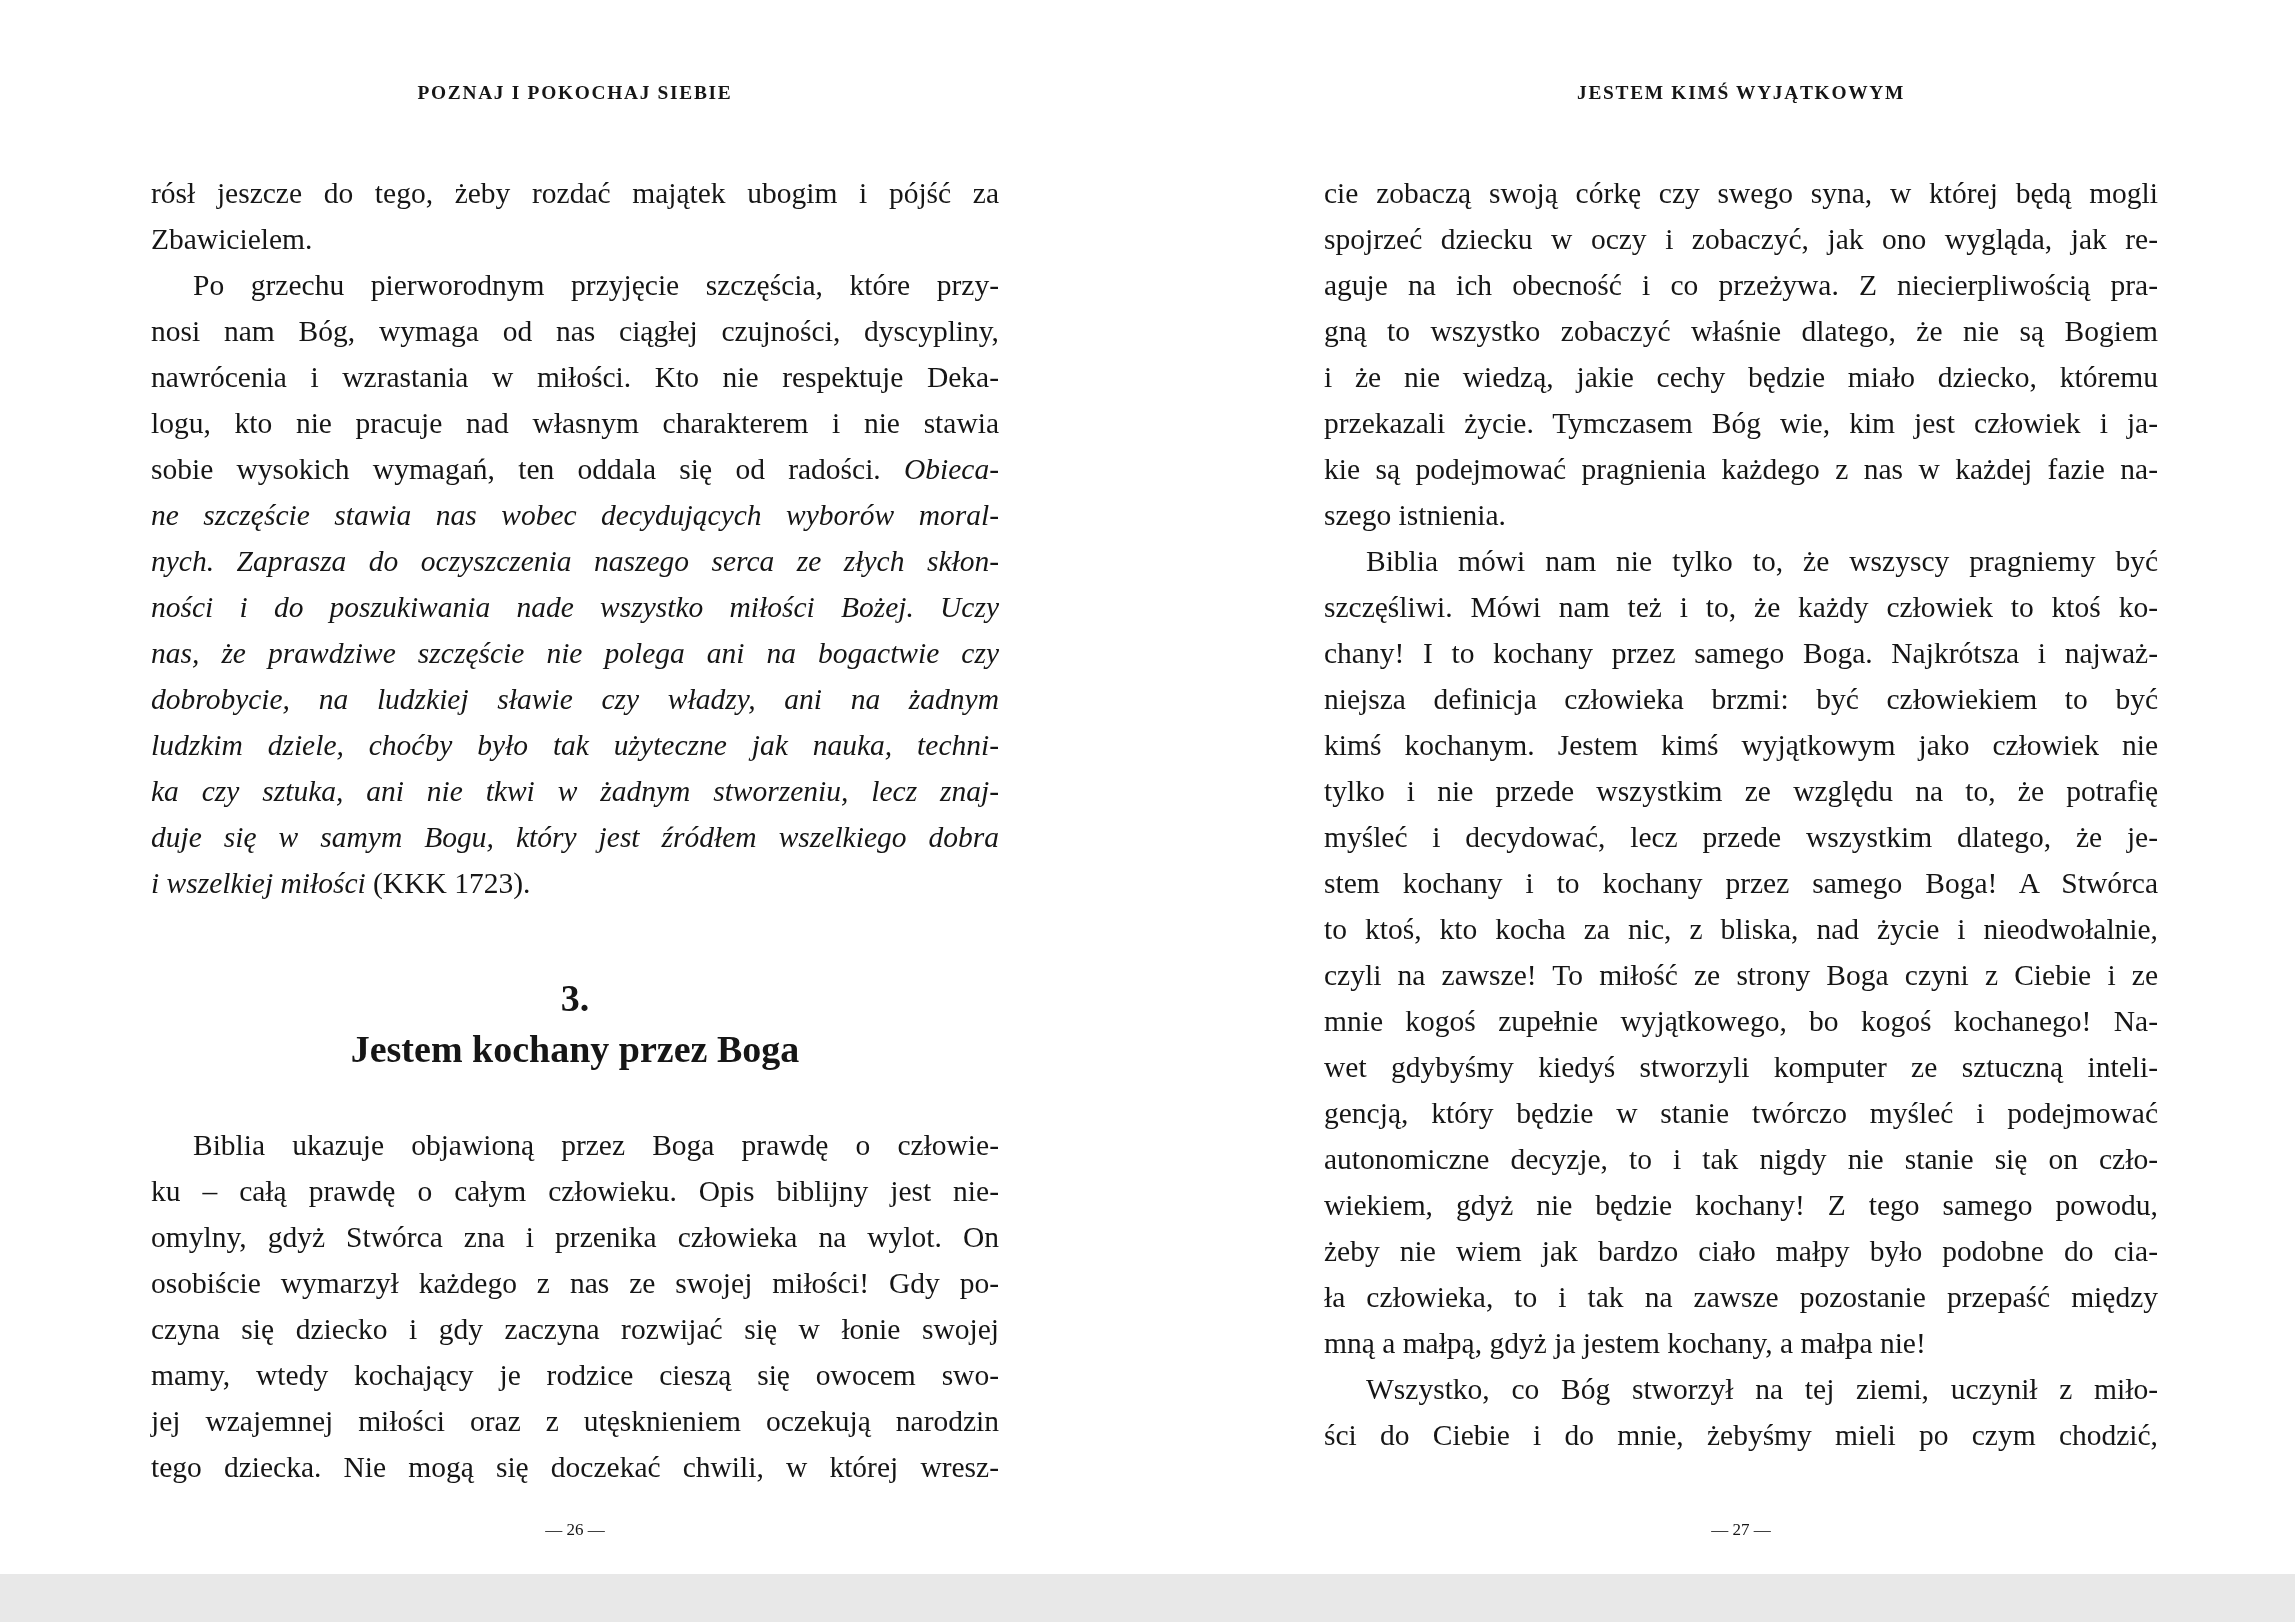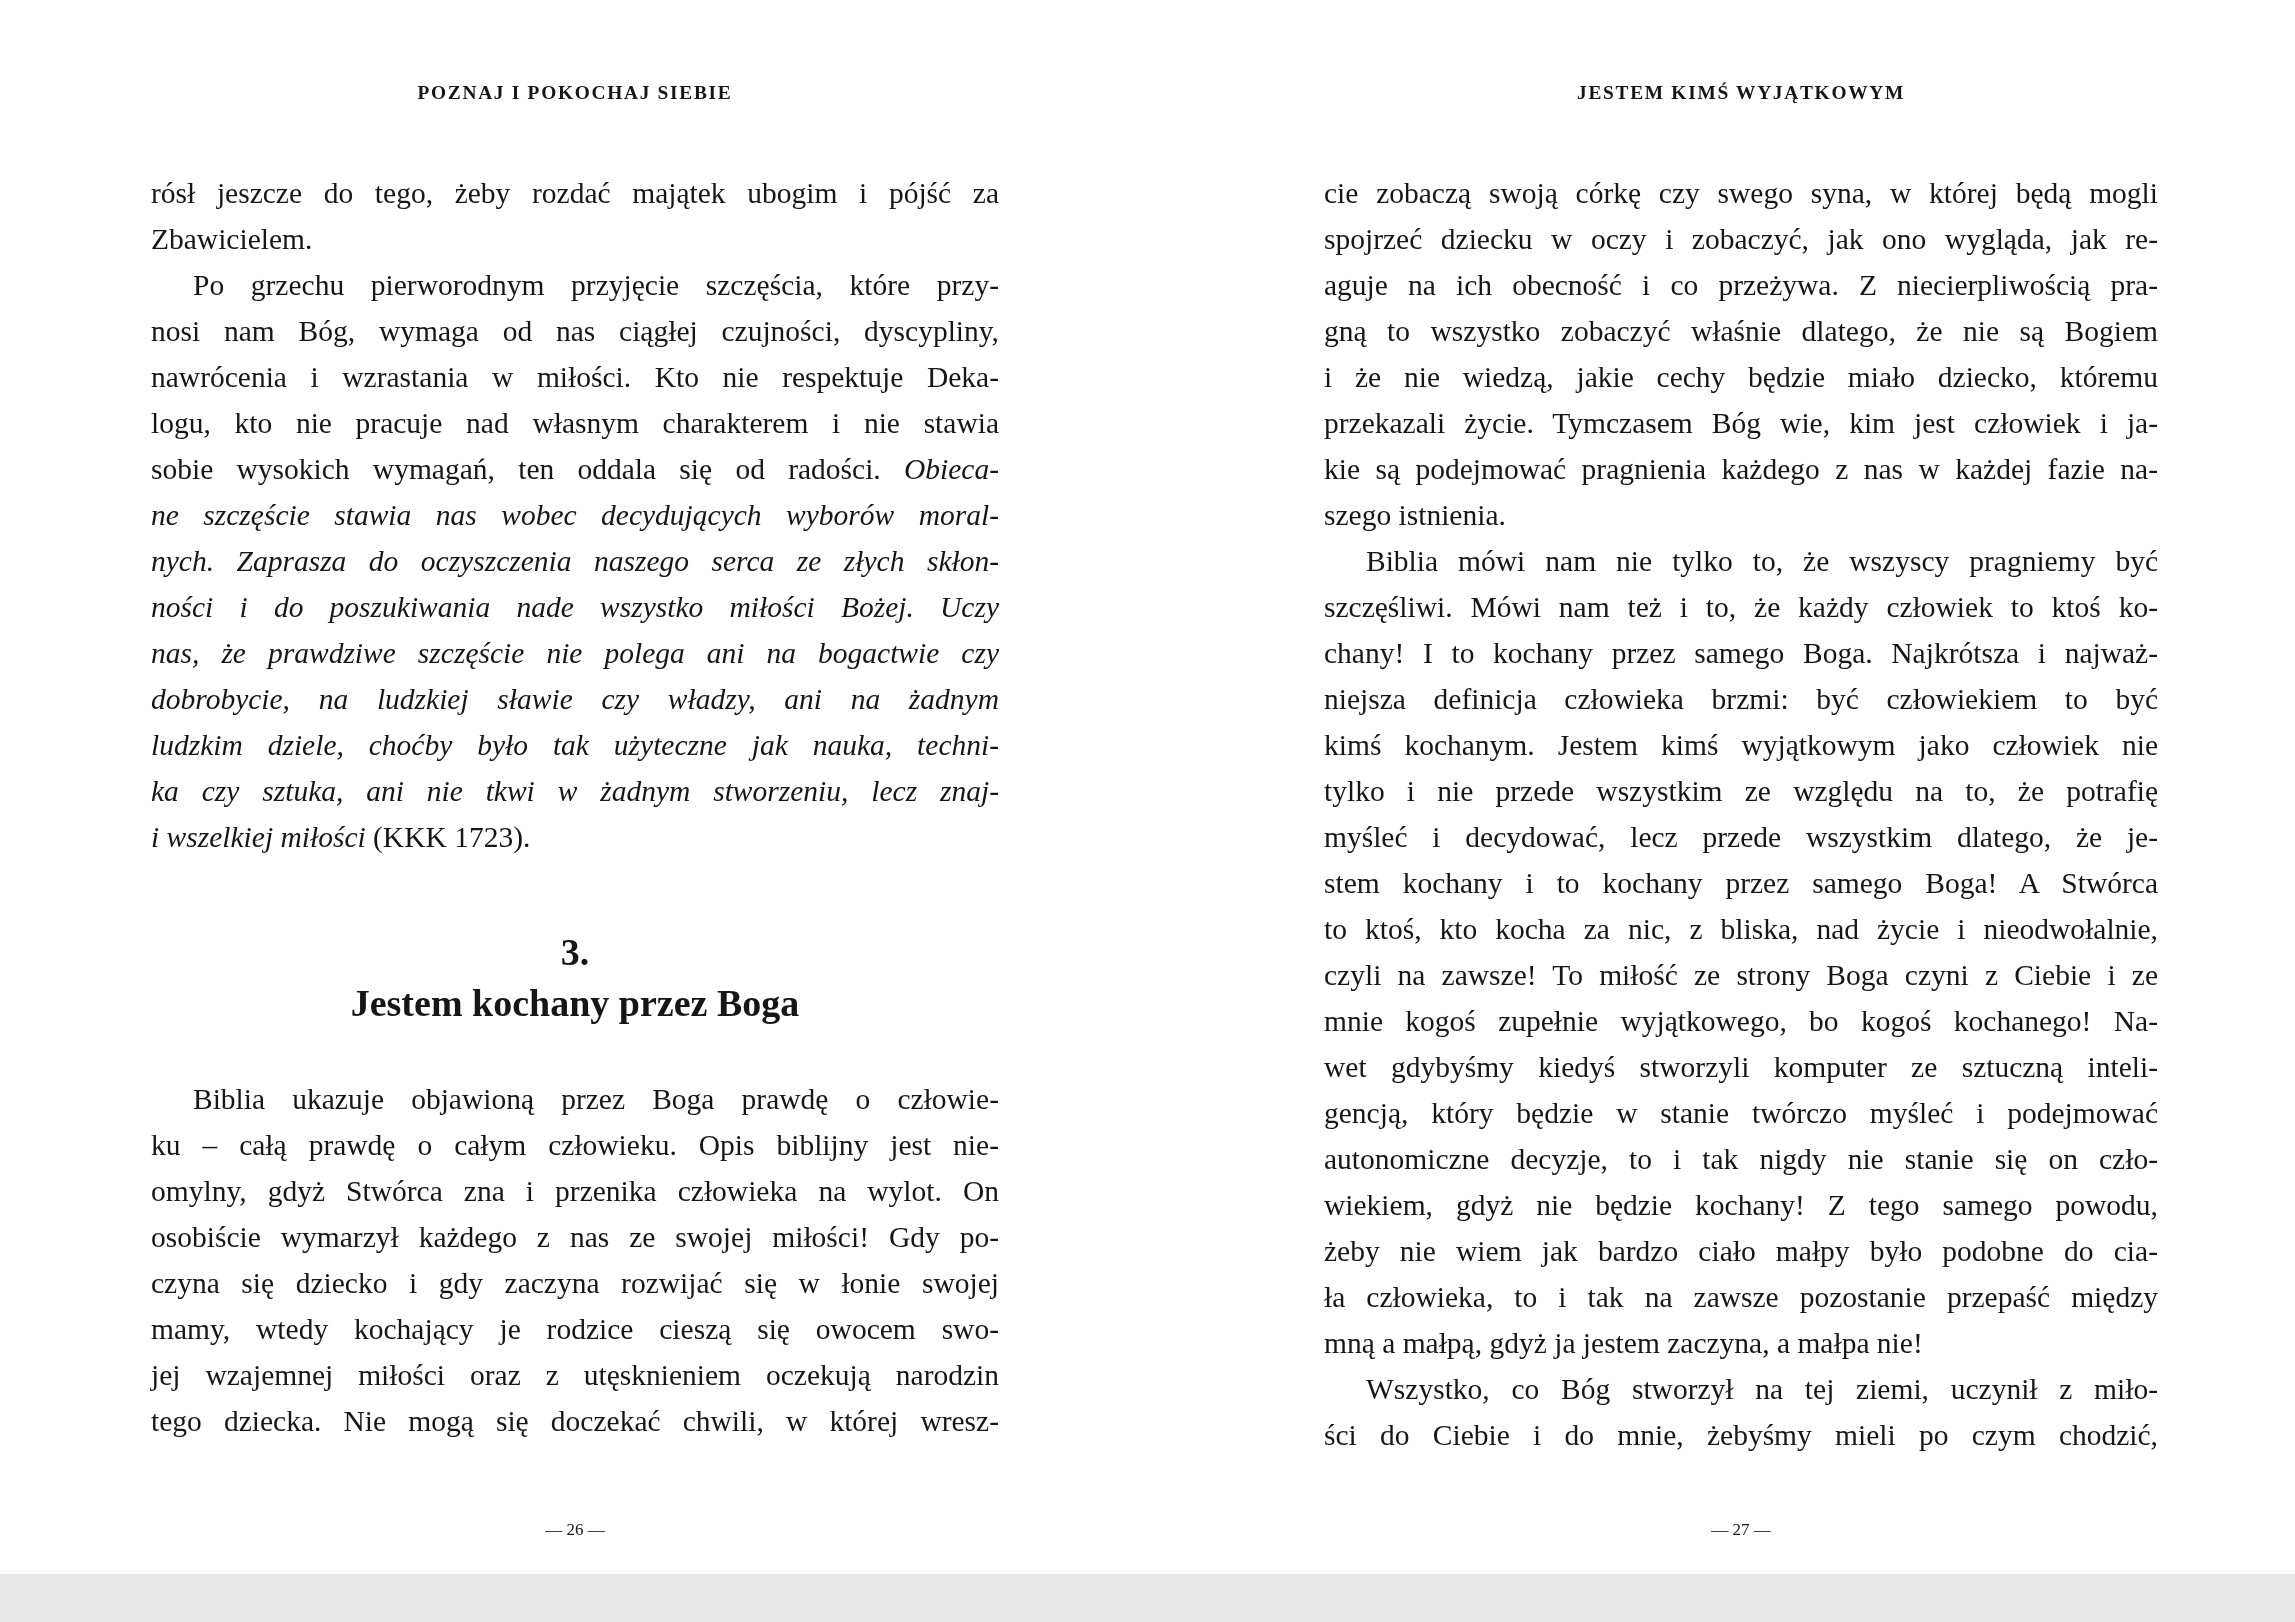--- a/index.html
+++ b/index.html
@@ -98,20 +98,21 @@
           <div class="text-line just"><span>nawrócenia i wzrastania w miłości. Kto nie respektuje Deka-</span></div>
           <div class="text-line just"><span>logu, kto nie pracuje nad własnym charakterem i nie stawia</span></div>
           <div class="text-line just"><span>sobie wysokich wymagań, ten oddala się od radości. </span><span class="it">Obieca-</span></div>
           <div class="text-line just"><span class="it">ne szczęście stawia nas wobec decydujących wyborów moral-</span></div>
           <div class="text-line just"><span class="it">nych. Zaprasza do oczyszczenia naszego serca ze złych skłon-</span></div>
           <div class="text-line just"><span class="it">ności i do poszukiwania nade wszystko miłości Bożej. Uczy</span></div>
           <div class="text-line just"><span class="it">nas, że prawdziwe szczęście nie polega ani na bogactwie czy</span></div>
           <div class="text-line just"><span class="it">dobrobycie, na ludzkiej sławie czy władzy, ani na żadnym</span></div>
           <div class="text-line just"><span class="it">ludzkim dziele, choćby było tak użyteczne jak nauka, techni-</span></div>
           <div class="text-line just"><span class="it">ka czy sztuka, ani nie tkwi w żadnym stworzeniu, lecz znaj-</span></div>
+          <div class="text-line just"><span class="it">duje się w samym Bogu, który jest źródłem wszelkiego dobra</span></div>
           <div class="text-line"><span class="it">i wszelkiej miłości </span><span>(KKK 1723).</span></div>
         </div>
         <div class="heading-block">
           <div class="heading-line">3.</div>
           <div class="heading-line">Jestem kochany przez Boga</div>
         </div>
         <div class="para-block">
           <div class="text-line just indent"><span>Biblia ukazuje objawioną przez Boga prawdę o człowie-</span></div>
           <div class="text-line just"><span>ku – całą prawdę o całym człowieku. Opis biblijny jest nie-</span></div>
           <div class="text-line just"><span>omylny, gdyż Stwórca zna i przenika człowieka na wylot. On</span></div>
@@ -149,21 +150,21 @@
           <div class="text-line just"><span>stem kochany i to kochany przez samego Boga! A Stwórca</span></div>
           <div class="text-line just"><span>to ktoś, kto kocha za nic, z bliska, nad życie i nieodwołalnie,</span></div>
           <div class="text-line just"><span>czyli na zawsze! To miłość ze strony Boga czyni z Ciebie i ze</span></div>
           <div class="text-line just"><span>mnie kogoś zupełnie wyjątkowego, bo kogoś kochanego! Na-</span></div>
           <div class="text-line just"><span>wet gdybyśmy kiedyś stworzyli komputer ze sztuczną inteli-</span></div>
           <div class="text-line just"><span>gencją, który będzie w stanie twórczo myśleć i podejmować</span></div>
           <div class="text-line just"><span>autonomiczne decyzje, to i tak nigdy nie stanie się on czło-</span></div>
           <div class="text-line just"><span>wiekiem, gdyż nie będzie kochany! Z tego samego powodu,</span></div>
           <div class="text-line just"><span>żeby nie wiem jak bardzo ciało małpy było podobne do cia-</span></div>
           <div class="text-line just"><span>ła człowieka, to i tak na zawsze pozostanie przepaść między</span></div>
-          <div class="text-line"><span>mną a małpą, gdyż ja jestem zaczyna, a małpa nie!</span></div>
+          <div class="text-line"><span>mną a małpą, gdyż ja jestem kochany, a małpa nie!</span></div>
         </div>
         <div class="para-block">
           <div class="text-line just indent"><span>Wszystko, co Bóg stworzył na tej ziemi, uczynił z miło-</span></div>
           <div class="text-line just"><span>ści do Ciebie i do mnie, żebyśmy mieli po czym chodzić,</span></div>
         </div>
       </div>
     <div class="page-footer">— 27 —</div>
   </div>
 
 </div>

